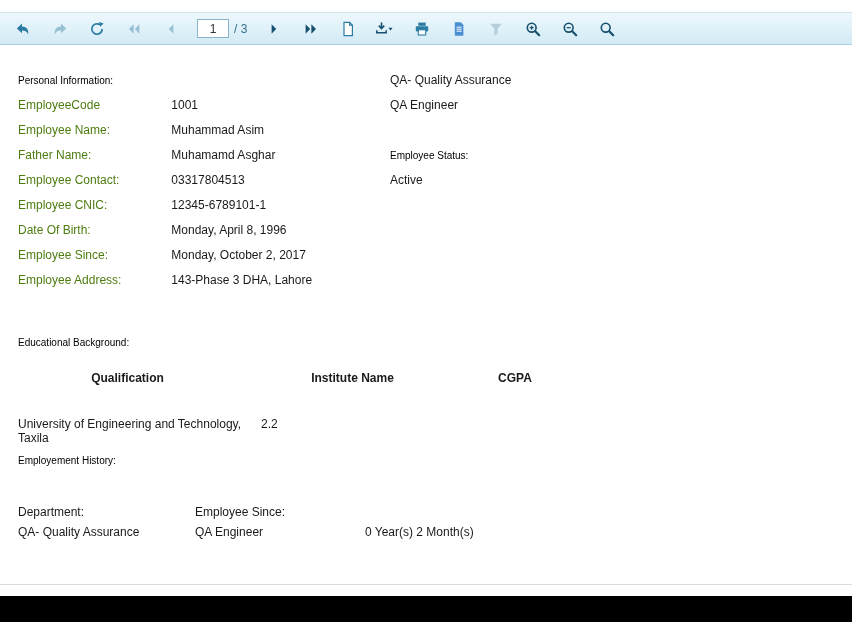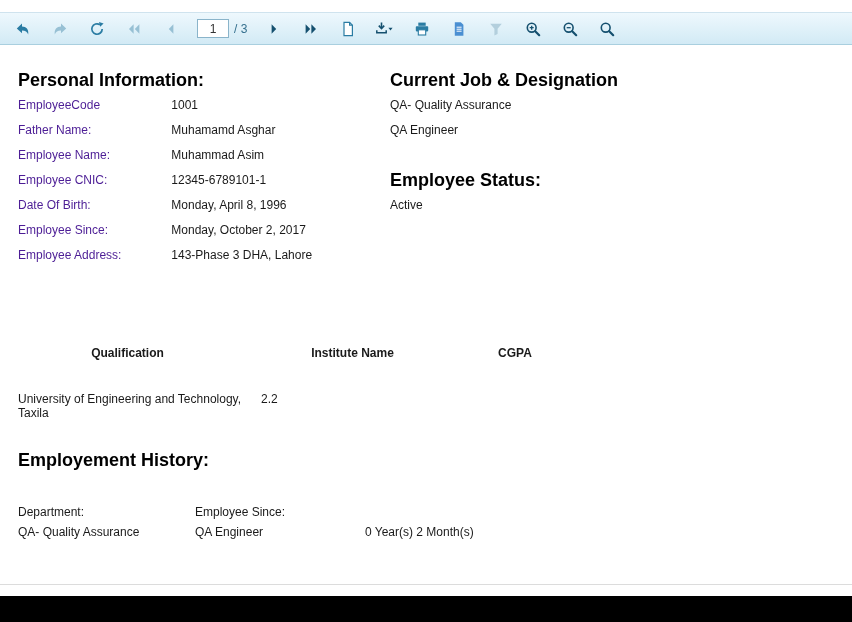--- a/index.html
+++ b/index.html
@@ -28,23 +28,23 @@
   .c-mut  { color:#b3cfdd; }  
   .page-group { display:flex; align-items:center; gap:5px; margin:0 8px; }
   .page-input {
     width:30px; height:17px; border:1px solid #8ab4ca; background:#fff;
     font-family:"Liberation Sans", sans-serif; font-size:12px; text-align:center;
     color:#333; padding:0;
   }
   .page-total { color:#35708e; font-size:12px; }
 
   
-  .sec-title { font-weight:bold; font-size:18px; height:25px; line-height:25px; color:#000; }
+  .sec-title { font-weight:normal; font-size:10px; height:25px; line-height:25px; color:#000; }
   .row { height:25px; line-height:25px; white-space:nowrap; }
-  .row .lbl { display:inline-block; width:150px; color:#4c1d95; }
+  .row .lbl { display:inline-block; width:150px; color:#4d7c0f; }
   .row.empty { visibility:hidden; }
 
   .personal  { position:absolute; left:18px;  top:68px; width:365px; }
   .rightcol  { position:absolute; left:390px; top:68px; width:320px; }
 
   .education { position:absolute; left:18px; top:330px; width:720px; }
   .edu-head  { display:flex; margin-top:16px; font-weight:bold;text-align:center; }
   .edu-row   { display:flex; margin-top:32px; }
   .col-q { width:219px; }
   .col-i { width:243px; padding-right:12px; box-sizing:border-box; }
@@ -180,55 +180,59 @@
   </div>
 
   <div class="personal">
     <div class="sec-title">Personal Information:</div>
 
     <div class="row">
       <span class="lbl">EmployeeCode</span>
       <span>1001</span>
     </div>
     <div class="row">
+      <span class="lbl">Employee Name:</span>
+      <span>Muhammad  Asim</span>
+    </div>
+    <div class="row">
       <span class="lbl">Father Name:</span>
       <span>Muhamamd Asghar</span>
     </div>
     <div class="row">
-      <span class="lbl">Employee Name:</span>
-      <span>Muhammad  Asim</span>
+      <span class="lbl">Employee Contact:</span>
+      <span>03317804513</span>
     </div>
     <div class="row">
       <span class="lbl">Employee CNIC:</span>
       <span>12345-6789101-1</span>
     </div>
     <div class="row">
       <span class="lbl">Date Of Birth:</span>
       <span>Monday, April 8, 1996</span>
     </div>
     <div class="row">
       <span class="lbl">Employee Since:</span>
       <span>Monday, October 2, 2017</span>
     </div>
     <div class="row">
       <span class="lbl">Employee Address:</span>
       <span>143-Phase 3 DHA, Lahore</span>
     </div>
   </div>
 
   <div class="rightcol">
-    <div class="sec-title">Current Job &amp; Designation</div>
     <div class="row">QA- Quality Assurance</div>
     <div class="row">QA Engineer</div>
     <div class="row empty">&nbsp;</div>
     <div class="sec-title">Employee Status:</div>
     <div class="row">Active</div>
   </div>
 
   <div class="education">
+    <div class="sec-title">Educational Background:</div>
     <div class="edu-head">
       <span class="col-q">Qualification</span>
       <span class="col-i">Institute Name</span>
       <span class="col-c">CGPA</span>
     </div>
     <div class="edu-row">
       <span class="col-i">University of Engineering and Technology, Taxila</span>
       <span class="col-c">2.2</span>
     </div>
   </div>

